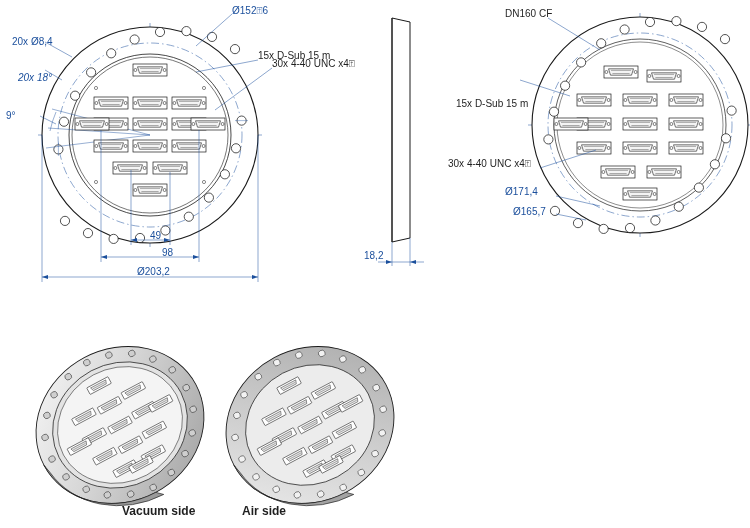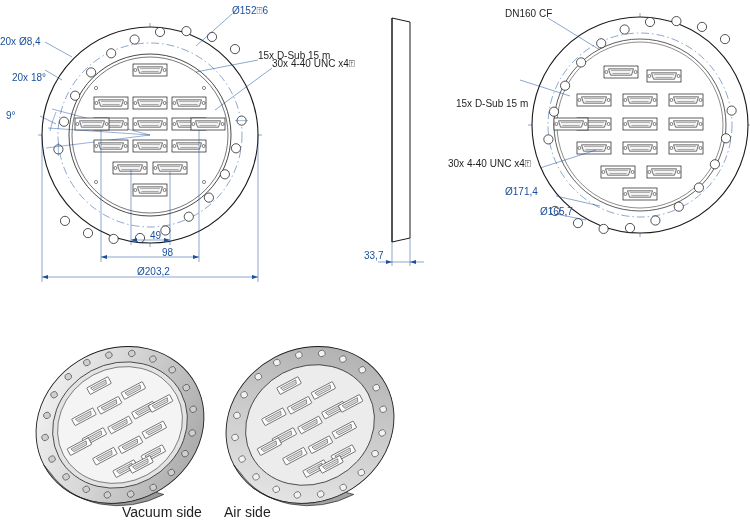--- a/index.html
+++ b/index.html
@@ -2,21 +2,21 @@
 <html><head>
 <meta charset="utf-8">
 <style>
   html,body{margin:0;padding:0;background:#ffffff;}
   body{width:750px;height:528px;position:relative;overflow:hidden;
        font-family:"Liberation Sans", sans-serif;color:#1a1a1a;}
   .root{position:absolute;left:0;top:0;width:750px;height:528px;}
   svg{display:block;}
   .lbl{position:absolute;font-size:10px;color:#1f1f1f;white-space:nowrap;line-height:1.1;}
   .lbl.blue{color:#1b4f9c;}
-  .lbl.bold{font-weight:normal;font-size:14px;}
+  .lbl.bold{font-weight:bold;font-size:12px;}
 </style>
 </head>
 <body>
 
 <div class="root">
 
 <svg width="750" height="528" viewBox="0 0 750 528">
   <defs>
     <linearGradient id="metalA" x1="0" y1="0" x2="1" y2="1">
       <stop offset="0%" stop-color="#fafafa"></stop>
@@ -323,34 +323,34 @@
         <use href="#dsubI" x="-16" y="44"></use>
             <use href="#dsubI" x="16" y="44"></use>
         <use href="#dsubI" x="0" y="48"></use>
         <use href="#dsubI" x="-46" y="0"></use>
             <use href="#dsubI" x="46" y="0"></use>
       </g>
     </g>
   </g>
 </svg>
 
-<div class="lbl blue" style="left:0;top:36px;">20x  Ø8,4</div>
-<div class="lbl blue" style="left:12px;top:72px;">20x 18°</div>
+<div class="lbl blue" style="left:12px;top:36px;">20x  Ø8,4</div>
+<div class="lbl blue" style="left:18px;top:72px;font-style:italic;">20x 18°</div>
 <div class="lbl blue" style="left:6px;top:110px;">9°</div>
 <div class="lbl blue" style="left:232px;top:5px;">Ø152⍐6</div>
 <div class="lbl" style="left:258px;top:50px;">15x D-Sub 15 m</div>
 <div class="lbl" style="left:272px;top:58px;">30x 4-40 UNC x4⍐</div>
 <div class="lbl blue" style="left:143px;top:230px;margin-left:7px;">49</div>
 <div class="lbl blue" style="left:142px;top:247px;padding-left:20px;">98</div>
 <div class="lbl blue" style="left:137px;top:266px;">Ø203,2</div>
 
-<div class="lbl blue" style="left:364px;top:250px;">33,7</div>
+<div class="lbl blue" style="left:364px;top:250px;">18,2</div>
 
 <div class="lbl" style="left:505px;top:8px;">DN160 CF</div>
 <div class="lbl" style="left:456px;top:98px;">15x D-Sub 15 m</div>
 <div class="lbl" style="left:448px;top:158px;">30x 4-40 UNC x4⍐</div>
 <div class="lbl blue" style="left:505px;top:186px;">Ø171,4</div>
-<div class="lbl blue" style="left:513px;top:206px;margin-left:27px;">Ø165,7</div>
+<div class="lbl blue" style="left:513px;top:206px;">Ø165,7</div>
 
 <div class="lbl bold" style="left:122px;top:505px;">Vacuum side</div>
-<div class="lbl bold" style="left:224px;top:505px;">Air side</div>
+<div class="lbl bold" style="left:242px;top:505px;">Air side</div>
 
 </div>
 
 </body></html>

